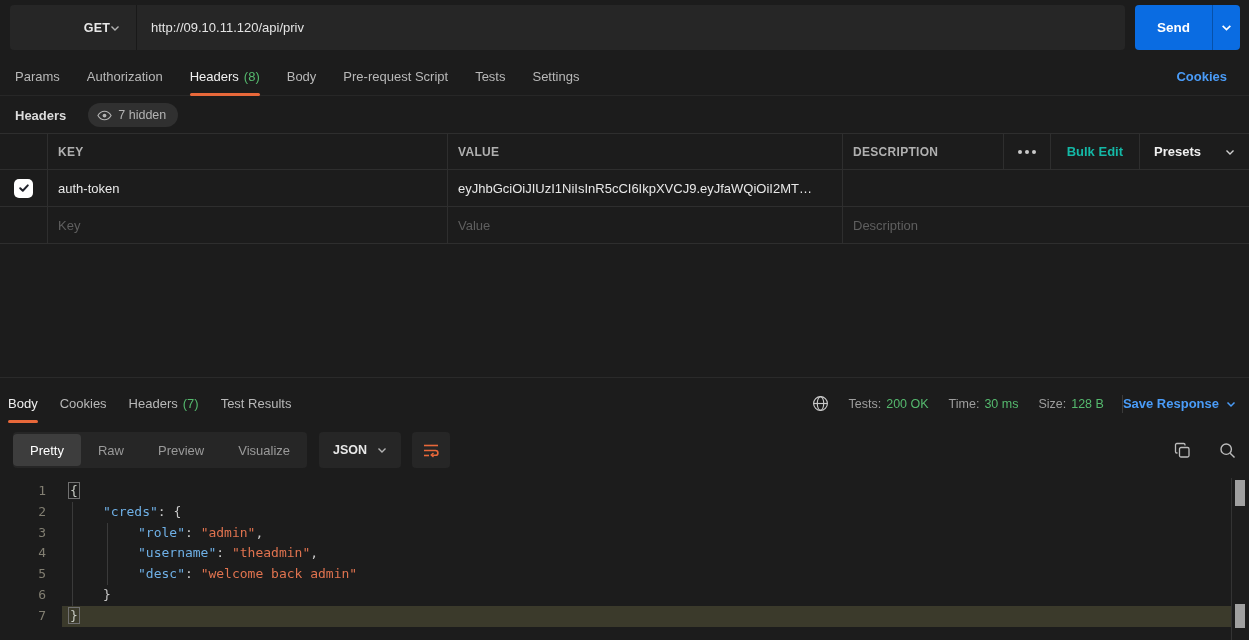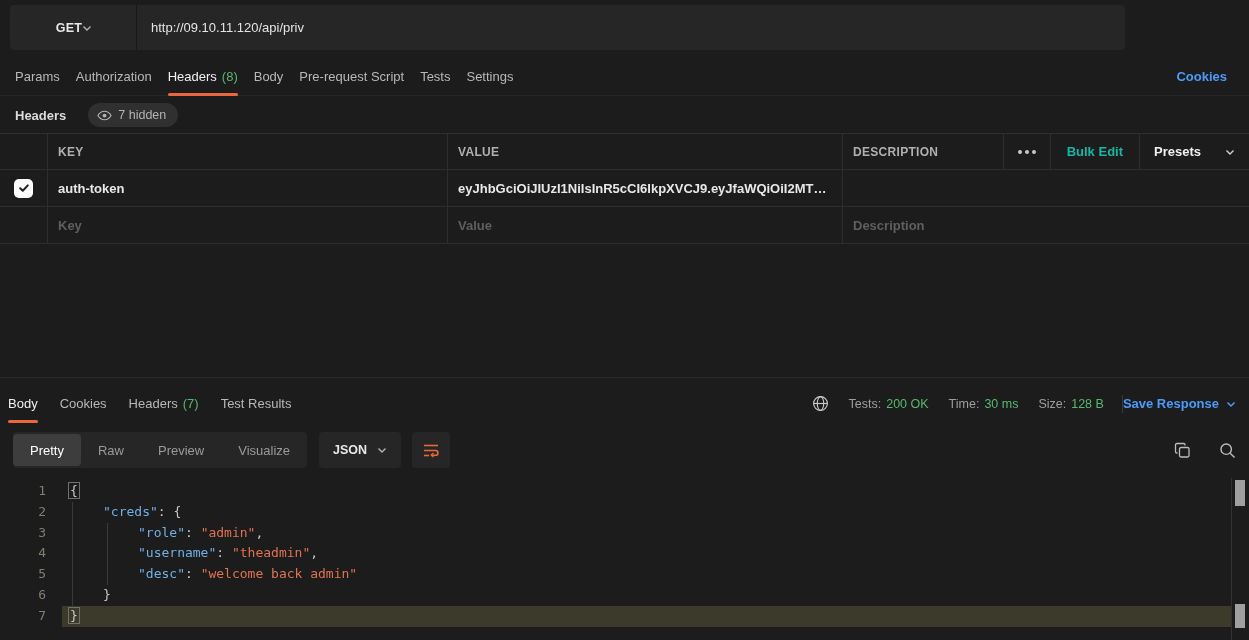--- a/index.html
+++ b/index.html
@@ -10,49 +10,49 @@
   }
   *{box-sizing:border-box;margin:0;padding:0;}
   html,body{width:1249px;height:640px;overflow:hidden;}
   body{background:var(--bg);font-family:"Liberation Sans",sans-serif;color:var(--txt);font-size:13px;position:relative;}
   .chev{display:inline-block;width:10px;height:10px;}
   .chev svg{display:block;}
 
   
   .url-row{position:absolute;top:5px;left:10px;right:9px;height:45px;display:flex;}
   .url-bar{flex:1;background:var(--panel);border-radius:4px;display:flex;align-items:stretch;margin-right:10px;max-width:1115px;}
-  .method-select{width:127px;display:flex;align-items:center;justify-content:center;padding:0 16px 0 18px;border-right:1px solid #191919;cursor:pointer;}
+  .method-select{width:127px;display:flex;align-items:center;justify-content:flex-end;padding:0 16px 0 18px;border-right:1px solid #191919;cursor:pointer;}
   .method-label{font-weight:700;font-size:12.5px;letter-spacing:.2px;}
   .url-input{flex:1;display:flex;align-items:center;padding:0 14px;color:#e4e4e4;}
   .send-btn{width:105px;background:var(--send-blue);border-radius:4px;display:flex;align-items:center;cursor:pointer;}
   .send-label{flex:1;text-align:center;font-weight:700;font-size:13.5px;color:#fff;}
   .send-split{width:1px;height:100%;background:rgba(0,0,0,.25);}
   .send-caret{width:27px;display:flex;align-items:center;justify-content:center;}
 
   
   .req-tabs{position:absolute;top:58px;left:0;right:0;height:38px;display:flex;align-items:center;border-bottom:1px solid #272727;}
   .tab{position:relative;height:100%;display:flex;align-items:center;color:#b8b8b8;cursor:pointer;white-space:nowrap;}
-  .req-tabs .tab{margin-left:16px;}
+  .req-tabs .tab{margin-left:27px;}
   .req-tabs .tab:first-child{margin-left:15px;}
   .tab.active{color:#f0f0f0;}
   .tab .count{color:var(--green);margin-left:5px;}
   .tab.active::after{content:"";position:absolute;left:0;right:0;bottom:-1px;height:3px;background:var(--accent-orange);border-radius:2px;}
   .cookies-link{margin-left:auto;margin-right:22px;color:var(--link-blue);font-weight:600;cursor:pointer;}
 
   
   .headers-title-row{position:absolute;top:100px;left:15px;height:30px;display:flex;align-items:center;}
   .headers-title{font-weight:600;color:#dcdcdc;}
   .hidden-pill{margin-left:22px;background:#303030;border-radius:12px;height:24px;display:flex;align-items:center;padding:0 12px 0 9px;color:#b3b3b3;font-size:12.5px;cursor:pointer;}
   .hidden-pill svg{margin-right:6px;}
 
   
   .kv-table{position:absolute;top:133px;left:0;right:0;}
   .kv-row{display:flex;height:37px;align-items:stretch;border-bottom:1px solid var(--border);}
   .kv-row.header-cells{border-top:1px solid var(--border);height:37px;}
-  .cell{display:flex;align-items:center;padding:0 10px;border-left:1px solid var(--border);overflow:hidden;white-space:nowrap;font-weight:bold;}
+  .cell{display:flex;align-items:center;padding:0 10px;border-left:1px solid var(--border);overflow:hidden;white-space:nowrap;}
   .cell.first{border-left:none;}
   .col-check{width:47px;justify-content:center;}
   .col-key{width:400px;}
   .col-value{width:395px;}
   .col-desc{flex:1;}
   .hdr{color:#b0b0b0;font-weight:600;font-size:12px;letter-spacing:.3px;}
   .kv-actions{display:flex;align-items:center;border-left:1px solid var(--border);padding:0;}
   .more-dots{display:flex;align-items:center;gap:3px;padding:0 14px;cursor:pointer;}
   .more-dots i{width:4px;height:4px;border-radius:50%;background:#c9c9c9;}
   .v-sep{width:1px;height:100%;background:var(--border);}
@@ -110,20 +110,29 @@
   <div class="url-bar">
     <div class="method-select">
       <span class="method-label">GET</span>
       <span class="chev">
         <svg width="10" height="10" viewBox="0 0 10 10">
             <path d="M1.5 3.5 L5 7 L8.5 3.5" fill="none" stroke="#b3b3b3" stroke-width="1.4"></path>
           </svg>
       </span>
     </div>
     <div class="url-input">http://09.10.11.120/api/priv</div>
+  </div>
+  <div class="send-btn">
+    <span class="send-label">Send</span>
+    <span class="send-split"></span>
+    <span class="send-caret">
+      <svg width="11" height="11" viewBox="0 0 10 10">
+          <path d="M1.5 3.5 L5 7 L8.5 3.5" fill="none" stroke="#fff" stroke-width="1.5"></path>
+        </svg>
+    </span>
   </div>
 </div>
 
 <div class="req-tabs">
   <div id="req-tabs-list" style="display:flex;height:100%;align-items:center;">
       <div class="tab">
         <span>Params</span>
       </div>
       <div class="tab">
         <span>Authorization</span>

